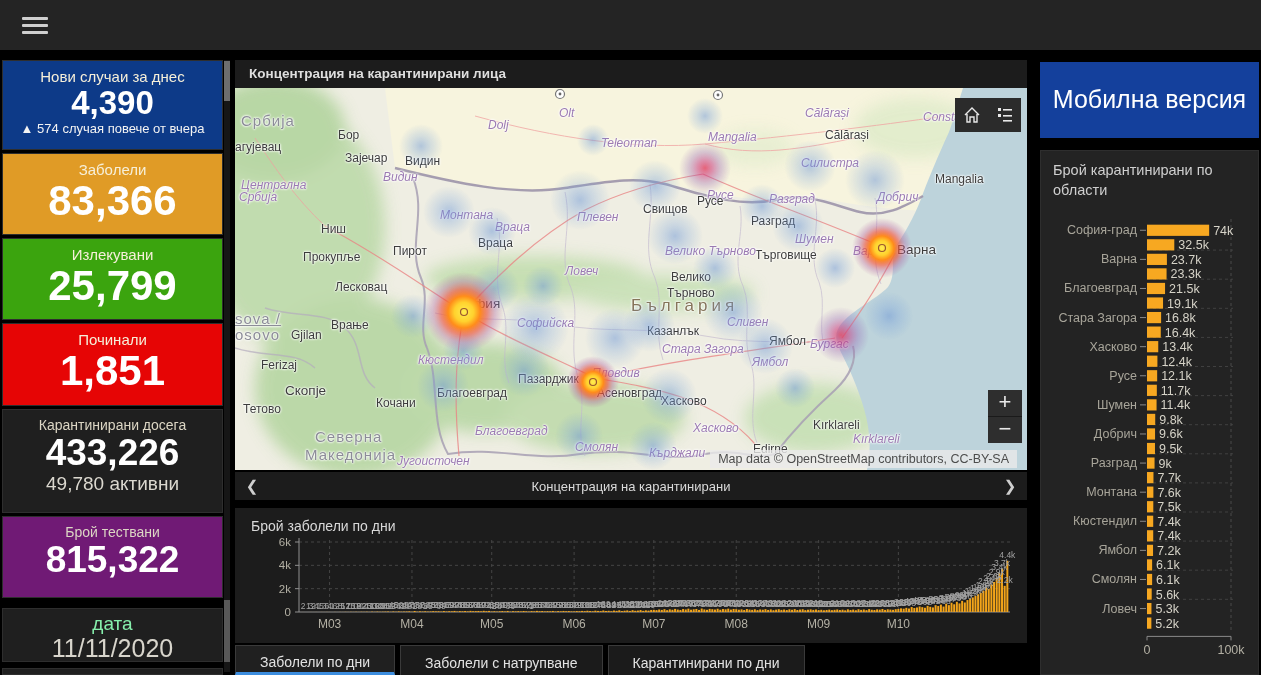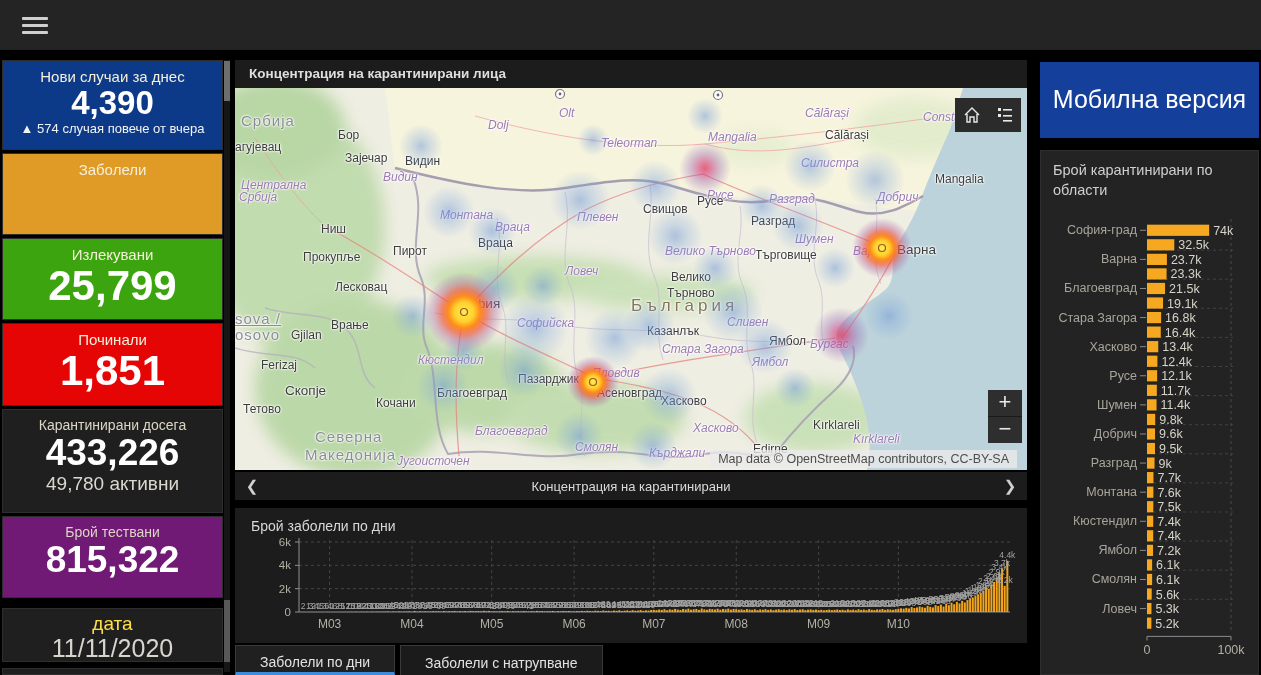--- a/index.html
+++ b/index.html
@@ -19,21 +19,21 @@
         border:1px solid #2e2e2e;overflow:hidden;}
   .card .lab{font-size:15px;padding-top:7px;color:#f6efd9;}
   .card .val{font-weight:bold;font-size:42px;line-height:1.08;color:#fff;}
   .card .sub{font-size:13px;color:#f3f3f3;}
   .card.c-new .val{font-size:33px;}
   .card.c-dark{background:#1f1f1f;}
   .card.c-dark .lab{color:#dcd6c4;font-size:14px;}
   .card.c-q .val{font-size:37px;}
   .card.c-q .sub{font-size:19px;font-weight:300;color:#dbd8cf;}
   .card.c-test .val{font-size:37px;}
-  .card.c-date .lab{font-size:19px;color:#fde047;padding-top:4px;}
+  .card.c-date .lab{font-size:19px;color:#86efac;padding-top:4px;}
   .card.c-date .val{font-size:25px;font-weight:300;color:#d8d5cc;}
   .sb-track{position:absolute;left:224px;top:60px;width:6px;height:612px;background:#161616;}
   .sb-thumb{position:absolute;left:224px;width:6px;background:#6e6e6e;}
 
   
   .center{position:absolute;left:235px;top:60px;width:792px;}
   .panel-title{height:28px;line-height:28px;background:#1c1c1c;color:#dedede;font-size:13.5px;
                font-weight:bold;padding-left:14px;}
   .mapwrap{position:relative;width:792px;height:382px;background:#efeee3;overflow:hidden;}
   .mapwrap svg.base,.mapwrap svg.spots{position:absolute;left:0;top:0;}
@@ -88,20 +88,21 @@
   </header>
 
   <div id="stats" class="stats">
       <div class="card c-new" style="top: 0px; height: 90px; background: rgb(13, 58, 136);">
         <div class="lab">Нови случаи за днес</div>
         <div class="val">4,390</div>
         <div class="sub">▲ 574 случая повече от вчера</div>
       </div>
       <div class="card " style="top: 93px; height: 82px; background: rgb(224, 155, 38);">
         <div class="lab">Заболели</div>
+        <div class="val">83,366</div>
       </div>
       <div class="card " style="top: 178px; height: 82px; background: rgb(59, 164, 14);">
         <div class="lab">Излекувани</div>
         <div class="val">25,799</div>
       </div>
       <div class="card " style="top: 263px; height: 83px; background: rgb(230, 5, 5);">
         <div class="lab">Починали</div>
         <div class="val">1,851</div>
       </div>
       <div class="card c-dark c-q" style="top: 349px; height: 104px; background: rgb(31, 31, 31);">
@@ -912,20 +913,21 @@
           <text x="767.0263157894736" y="31.611666666666665">3.7k</text>
           <text x="769.6842105263158" y="48.83166666666666">2.2k</text>
           <text x="772.3421052631579" y="23.78333333333333">4.4k</text>
         </g>
       </svg>
   </div>
 
   <nav class="tabs" id="tabbar">
       <button class="tab active">Заболели по дни</button>
       <button class="tab">Заболели с натрупване</button>
+      <button class="tab">Карантинирани по дни</button>
     </nav>
 
   <div class="mobilebtn">
     <span>Мобилна версия</span>
   </div>
 
   <div class="regpanel">
     <div class="ptitle">Брой карантинирани по области</div>
     <svg id="regchart" width="219" height="478">
         <line x1="190" x2="190" y1="6" y2="419.40000000000003" stroke="#4a4a4a" stroke-dasharray="3,3" stroke-width="1"></line>

